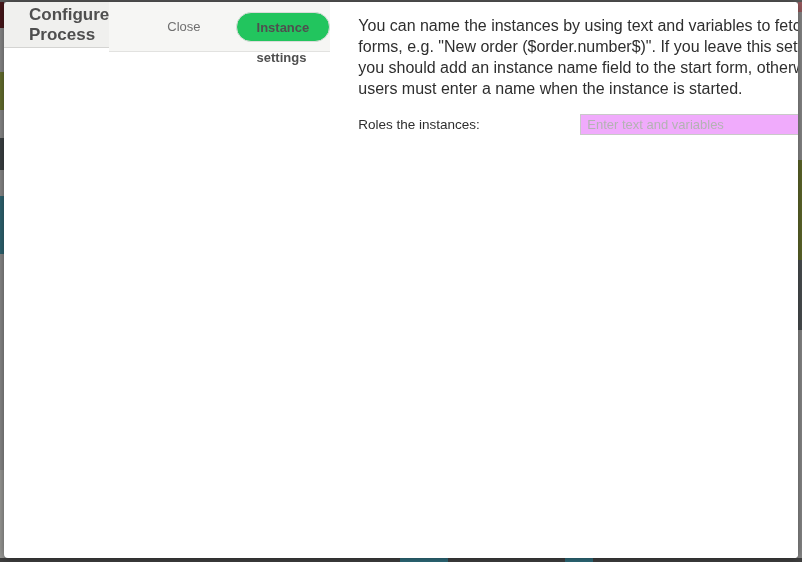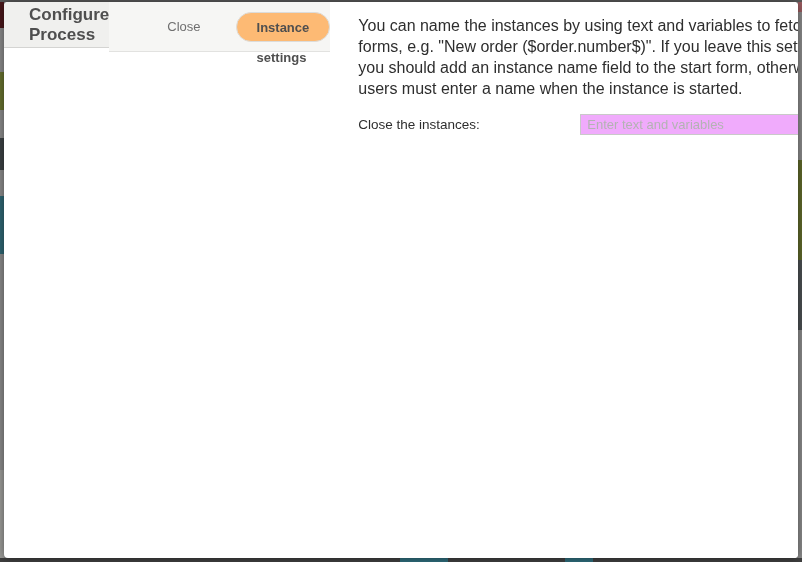--- a/index.html
+++ b/index.html
@@ -52,21 +52,21 @@
   }
   .tab {
     font-size: 13px;
     color: #6f6f6f;
     height: 30px;
     line-height: 30px;
     padding: 0 20px;
     cursor: pointer;
   }
   .tab.active {
-    background: #fdba74;
+    background: #22c55e;
     border: 1px solid #dcdcda;
     border-radius: 16px;
     font-weight: bold;
     color: #4f4f4f;
     margin-left: 15px;
   }
 
   .dialog-content {
     flex: 1 1 auto;
     background: #ffffff;
@@ -158,21 +158,21 @@
   </div>
 
   <div class="tabs-row">
     <span class="tab">Close</span>
     <span class="tab active">Instance settings</span>
   </div>
 
   <div class="dialog-content">
     <p class="description">You can name the instances by using text and variables to fetch data from forms, e.g. "New order ($order.number$)". If you leave this setting empty, you should add an instance name field to the start form, otherwise the users must enter a name when the instance is started.</p>
     <div class="form-row">
-      <label class="form-label">Close the instances:</label>
+      <label class="form-label">Roles the instances:</label>
       <input class="name-input" type="text" placeholder="Enter text and variables" style="">
     </div>
   </div>
 
   <div class="dialog-footer">
     <button class="btn btn-close">Close</button>
     <button class="btn btn-deploy">Deploy</button>
   </div>
 
 </div>

